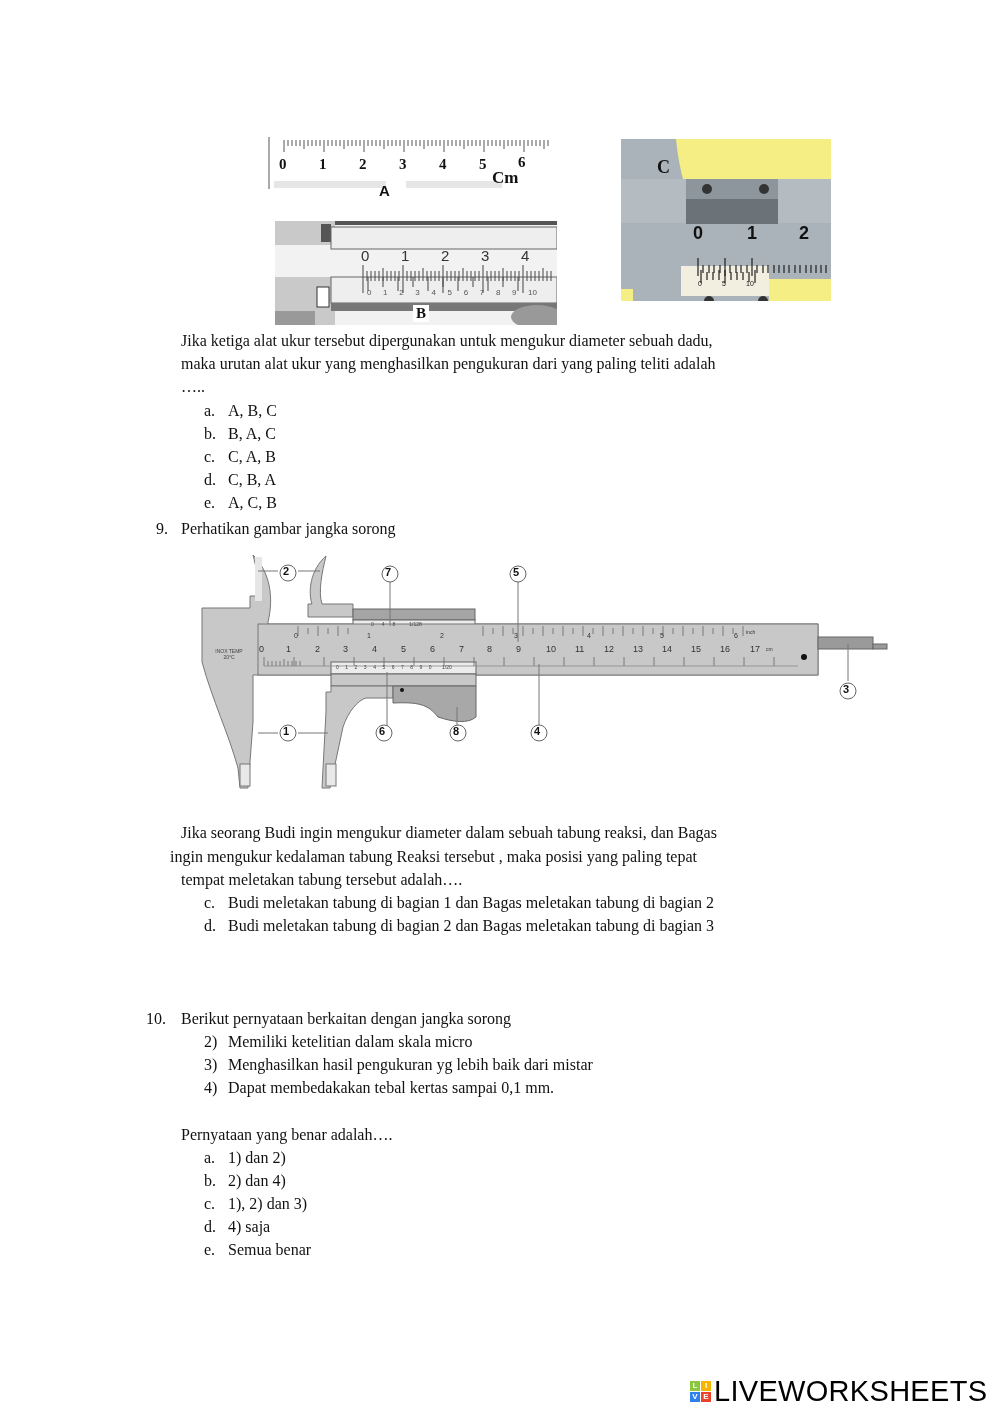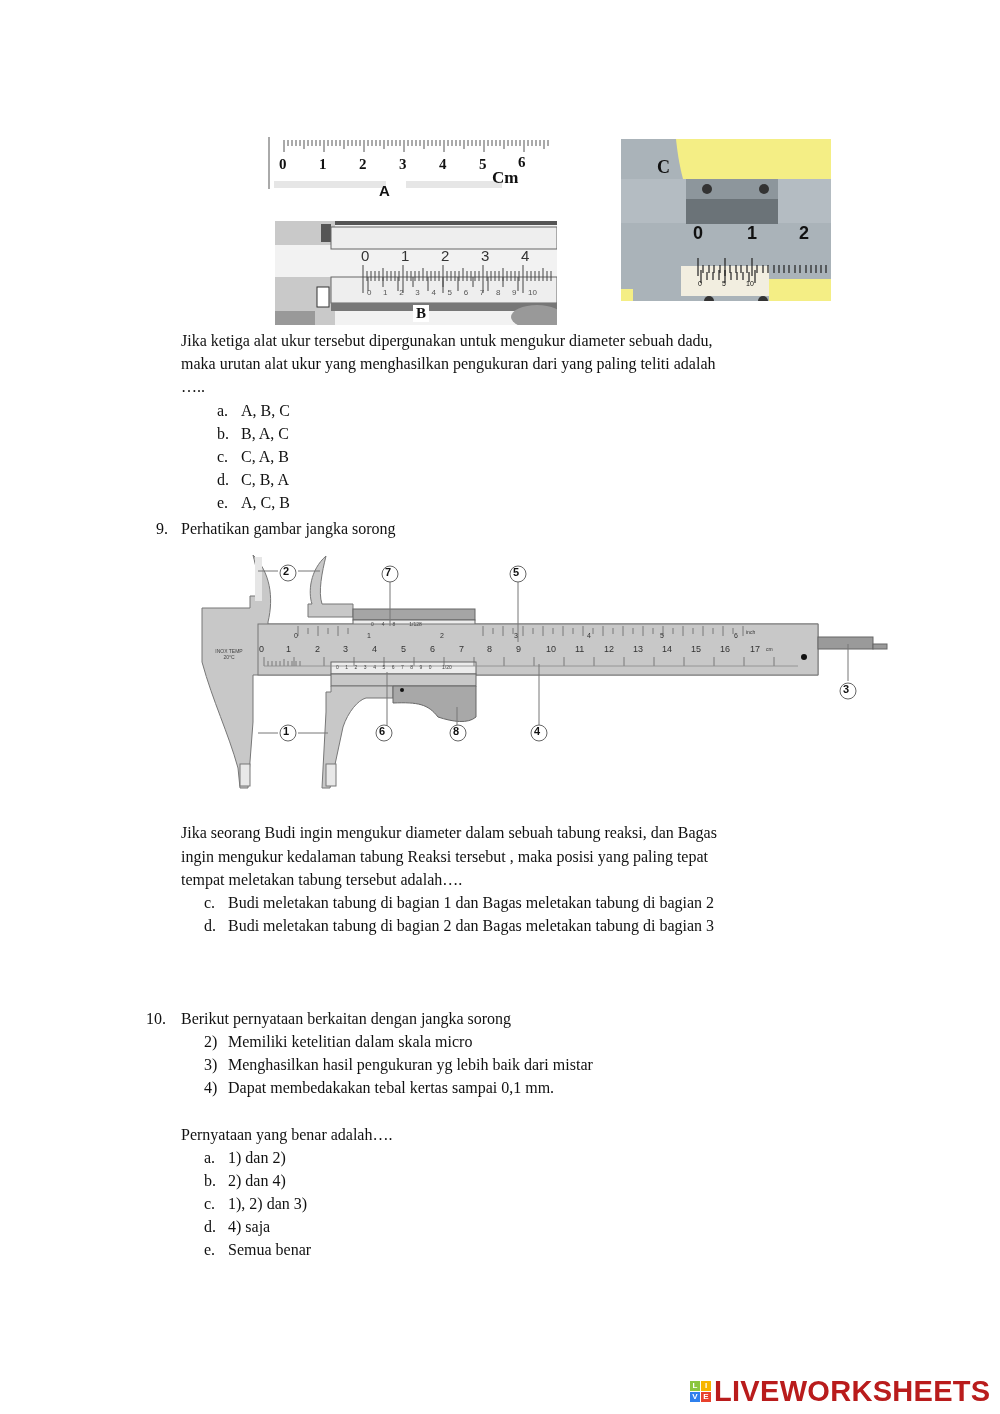--- a/index.html
+++ b/index.html
@@ -11,21 +11,21 @@
   .lbl-bold { font-weight:bold; font-family:"Liberation Serif", serif; }
   
   .rulerA { left:268px; top:137px; width:290px; height:52px; background:#fff; border-left:2px solid #aaa; }
   .rulerA .bar1 { position:absolute; left:4px; top:44px; width:112px; height:7px; background:#e6e6e6; }
   .rulerA .bar2 { position:absolute; left:136px; top:44px; width:96px; height:7px; background:#e6e6e6; }
   
   .imgB { left:275px; top:221px; width:282px; height:104px; background:#f0f0f0; overflow:hidden; }
   
   .imgC { left:621px; top:139px; width:210px; height:162px; background:#a9b2b8; overflow:hidden; }
   .logo { left:690px; top:1375px; height:32px; display:flex; align-items:center; }
-  .logo-text { font-family:"Liberation Sans", "DejaVu Sans", sans-serif; font-weight:bold; font-size:29px; color:#b91c1c; letter-spacing:0.3px; }
+  .logo-text { font-family:"Liberation Sans", "DejaVu Sans", sans-serif; font-weight:normal; font-size:29px; color:#000000; letter-spacing:0.3px; }
   .logo-icon { display:grid; grid-template-columns:10px 10px; grid-template-rows:10px 10px; gap:1px; margin-right:3px; }
   .logo-icon span { display:block; color:#fff; font-family:"Liberation Sans", sans-serif; font-weight:bold; font-size:8px; line-height:10px; text-align:center; }
 </style>
 </head>
 <body>
 
 <div class="abs rulerA">
   <svg width="290" height="52" style="position:absolute;left:0;top:0">
     <g stroke="#555" stroke-width="1">
 
@@ -112,21 +112,21 @@
   <span class="abs" style="left:178px;top:84px;font-size:18px;font-weight:bold;font-family:'Liberation Sans',sans-serif;color:#111">2</span>
   <span class="abs" style="left:77px;top:141px;font-size:7px;font-family:'Liberation Sans',sans-serif">0</span>
   <span class="abs" style="left:101px;top:141px;font-size:7px;font-family:'Liberation Sans',sans-serif">5</span>
   <span class="abs" style="left:125px;top:141px;font-size:7px;font-family:'Liberation Sans',sans-serif">10</span>
 </div>
 
 <div class="abs txt just" style="left:181px;top:329px;width:689px">Jika ketiga alat ukur tersebut dipergunakan untuk mengukur diameter sebuah dadu,</div>
 <div class="abs txt just" style="left:181px;top:352px;width:689px">maka urutan alat ukur yang menghasilkan pengukuran dari yang paling  teliti adalah</div>
 <div class="abs txt" style="left:181px;top:375px">…..</div>
 
-<div class="abs" style="left:217px;top:399px">
+<div class="abs" style="left:204px;top:399px">
   <div class="txt"><span style="display:inline-block;width:24px">a.</span><span>A, B, C</span></div>
   <div class="txt"><span style="display:inline-block;width:24px">b.</span><span>B, A, C</span></div>
   <div class="txt"><span style="display:inline-block;width:24px">c.</span><span>C, A, B</span></div>
   <div class="txt"><span style="display:inline-block;width:24px">d.</span><span>C, B, A</span></div>
   <div class="txt"><span style="display:inline-block;width:24px">e.</span><span>A, C, B</span></div>
 </div>
 
 <div class="abs txt" style="left:156px;top:517px">
   <span style="display:inline-block;width:25px">9.</span><span>Perhatikan gambar jangka sorong</span>
 </div>
@@ -248,21 +248,21 @@
     <span>6</span>
     <span>7</span>
     <span>8</span>
     <span>9</span>
     <span>0</span>
     <span style="margin-left:4px">1/20</span>
   </div>
 </div>
 
 <div class="abs txt just" style="left:181px;top:821px;width:689px">Jika seorang Budi ingin mengukur diameter dalam sebuah  tabung reaksi, dan Bagas</div>
-<div class="abs txt just" style="left:181px;top:845px;width:689px">ingin mengukur kedalaman tabung Reaksi tersebut  , maka posisi yang paling tepat</div>
+<div class="abs txt just" style="left:170px;top:845px;width:689px">ingin mengukur kedalaman tabung Reaksi tersebut  , maka posisi yang paling tepat</div>
 <div class="abs txt" style="left:181px;top:868px">tempat meletakan tabung tersebut adalah….</div>
 
 <div class="abs" style="left:204px;top:891px">
   <div class="txt"><span style="display:inline-block;width:24px">c.</span><span>Budi meletakan tabung di bagian 1 dan Bagas meletakan tabung di bagian 2</span></div>
   <div class="txt"><span style="display:inline-block;width:24px">d.</span><span>Budi meletakan tabung di bagian 2  dan Bagas meletakan tabung di bagian 3</span></div>
 </div>
 
 <div class="abs txt" style="left:146px;top:1007px">
   <span style="display:inline-block;width:35px">10.</span><span>Berikut pernyataan berkaitan dengan jangka sorong</span>
 </div>

